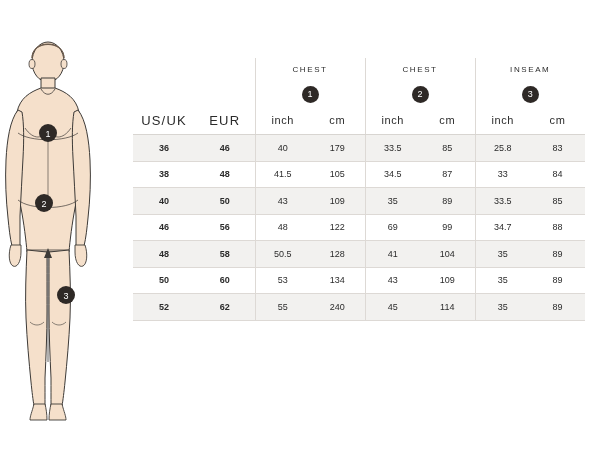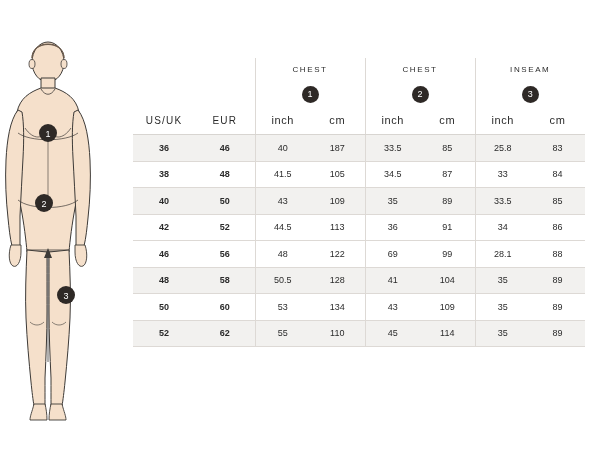--- a/index.html
+++ b/index.html
@@ -74,21 +74,21 @@
   }
   
   .unit-row td {
     height: 28px;
     font-size: 11px;
     letter-spacing: 0.6px;
     color: #33312f;
     border-bottom: 1px solid #d8d5d1;
   }
   .unit-row td.thick {
-    font-size: 10px;
+    font-size: 13px;
     letter-spacing: 1.2px;
   }
 
   
   .data-row td {
     height: 25.5px;
     font-size: 9px;
     color: #2f2d2b;
     border-bottom: 1px solid #ddd9d5;
   }
@@ -231,21 +231,21 @@
           <td>cm</td>
           <td class="sep-left">inch</td>
           <td>cm</td>
         </tr>
       </thead>
       <tbody>
           <tr class="data-row alt">
             <td class="bold">36</td>
             <td class="bold">46</td>
             <td class="sep-left">40</td>
-            <td>187</td>
+            <td>179</td>
             <td class="sep-left">33.5</td>
             <td>85</td>
             <td class="sep-left">25.8</td>
             <td>83</td>
           </tr>
           <tr class="data-row">
             <td class="bold">38</td>
             <td class="bold">48</td>
             <td class="sep-left">41.5</td>
             <td>105</td>
@@ -258,37 +258,27 @@
             <td class="bold">40</td>
             <td class="bold">50</td>
             <td class="sep-left">43</td>
             <td>109</td>
             <td class="sep-left">35</td>
             <td>89</td>
             <td class="sep-left">33.5</td>
             <td>85</td>
           </tr>
           <tr class="data-row">
-            <td class="bold">42</td>
-            <td class="bold">52</td>
-            <td class="sep-left">44.5</td>
-            <td>113</td>
-            <td class="sep-left">36</td>
-            <td>91</td>
-            <td class="sep-left">34</td>
-            <td>86</td>
-          </tr>
-          <tr class="data-row">
             <td class="bold">46</td>
             <td class="bold">56</td>
             <td class="sep-left">48</td>
             <td>122</td>
             <td class="sep-left">69</td>
             <td>99</td>
-            <td class="sep-left">28.1</td>
+            <td class="sep-left">34.7</td>
             <td>88</td>
           </tr>
           <tr class="data-row alt">
             <td class="bold">48</td>
             <td class="bold">58</td>
             <td class="sep-left">50.5</td>
             <td>128</td>
             <td class="sep-left">41</td>
             <td>104</td>
             <td class="sep-left">35</td>
@@ -301,21 +291,21 @@
             <td>134</td>
             <td class="sep-left">43</td>
             <td>109</td>
             <td class="sep-left">35</td>
             <td>89</td>
           </tr>
           <tr class="data-row alt">
             <td class="bold">52</td>
             <td class="bold">62</td>
             <td class="sep-left">55</td>
-            <td>110</td>
+            <td>240</td>
             <td class="sep-left">45</td>
             <td>114</td>
             <td class="sep-left">35</td>
             <td>89</td>
           </tr>
         </tbody>
     </table>
   </div>
 
 </div>

